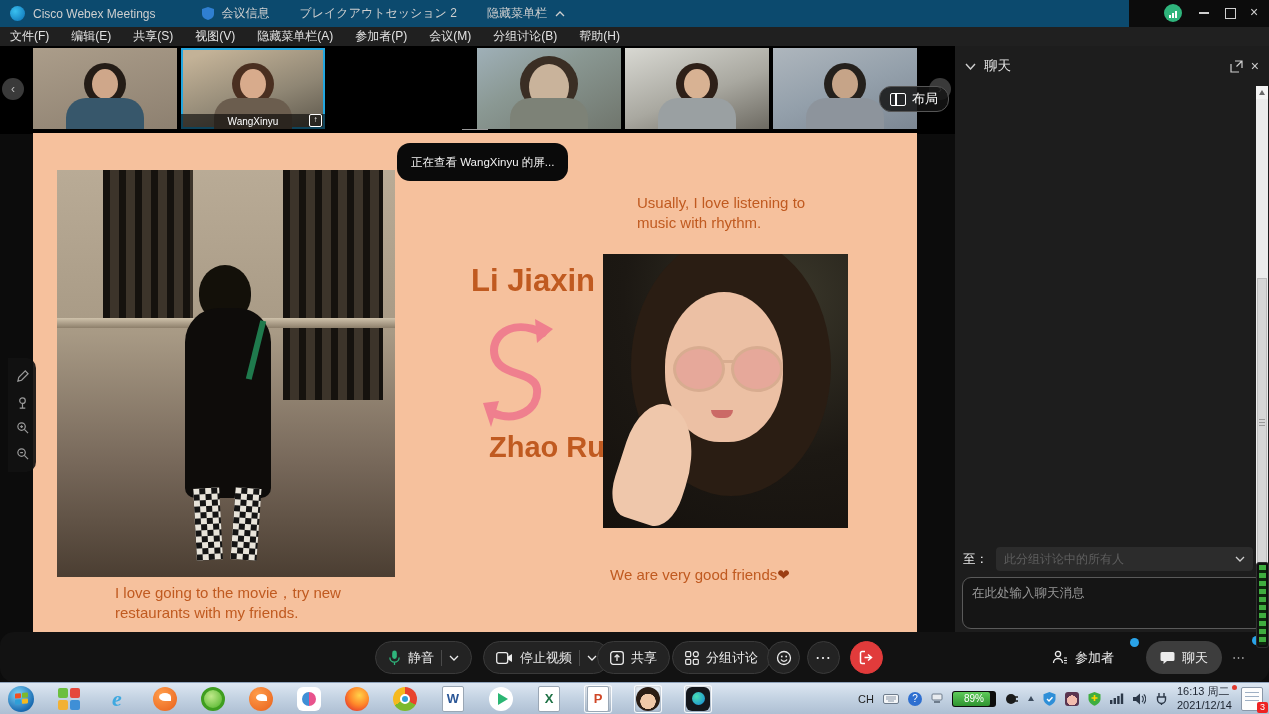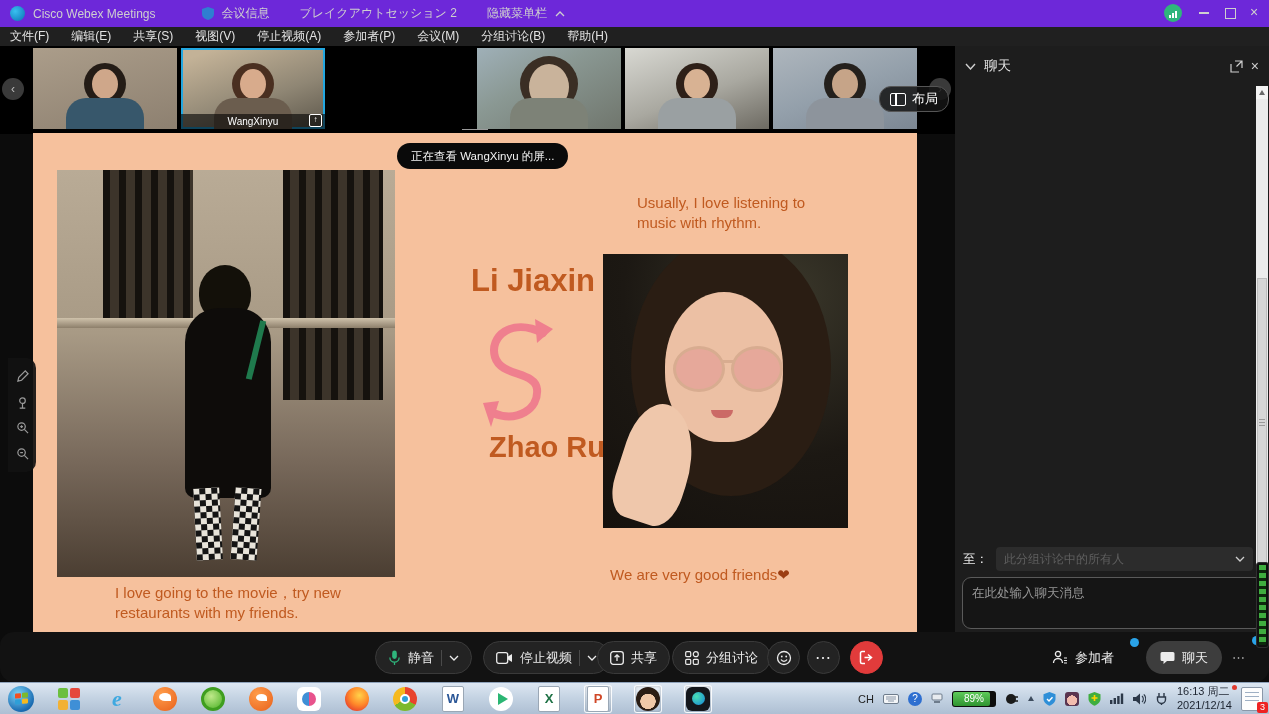--- a/index.html
+++ b/index.html
@@ -3,21 +3,21 @@
 <meta charset="utf-8">
 <style>
   html,body{margin:0;padding:0;background:#000;}
   .screen{position:relative;width:1269px;height:714px;overflow:hidden;background:#0c0c0c;
           font-family:"Liberation Sans",sans-serif;-webkit-font-smoothing:antialiased;}
   .abs{position:absolute;}
   .row{display:flex;align-items:center;}
   svg{display:block;}
 
   
-  .titlebar{left:0;top:0;width:1269px;height:27px;background:#6d28d9;color:#d6d6d6;font-size:12px;}
+  .titlebar{left:0;top:0;width:1129px;height:27px;background:#0c4a6e;color:#d6d6d6;font-size:12px;}
   .titlebar .row{height:27px;gap:6px;}
   .webex-logo{width:15px;height:15px;border-radius:50%;background:radial-gradient(circle at 35% 35%,#39c0f0,#0b6fb4);}
   .tb-item{color:#cfcfcf;white-space:nowrap;}
   .win-btn{width:12px;height:12px;display:flex;align-items:center;justify-content:center;color:#cfcfcf;}
   .net-ind{width:18px;height:18px;border-radius:50%;background:#2fb57c;display:flex;align-items:flex-end;justify-content:center;gap:1px;padding-bottom:4px;box-sizing:border-box;}
   .net-ind i{display:block;width:2px;background:#fff;}
   
   .menubar{left:0;top:27px;width:1269px;height:19px;background:#202020;color:#e3e3e3;font-size:12px;display:flex;align-items:center;gap:22px;padding-left:10px;box-sizing:border-box;}
   .menubar span{white-space:nowrap;cursor:default;}
 
@@ -32,21 +32,21 @@
   .share-ind{position:absolute;right:3px;bottom:2px;width:11px;height:11px;border:1px solid #fff;border-radius:2px;color:#fff;font-size:8px;line-height:10px;text-align:center;}
   .strip-nav{width:22px;height:22px;border-radius:50%;background:#3a3a3a;color:#bbb;display:flex;align-items:center;justify-content:center;font-size:12px;}
   .layout-btn{height:24px;padding:0 10px;border-radius:12px;background:rgba(20,20,20,.85);border:1px solid #555;color:#fff;font-size:13px;display:flex;align-items:center;gap:6px;margin-top:27px;}
   .layout-glyph{width:14px;height:11px;border:1.5px solid #fff;border-radius:2px;position:relative;}
   .layout-glyph::after{content:"";position:absolute;left:4px;top:0;bottom:0;width:1.5px;background:#fff;}
   .drag-handle{left:462px;top:129px;width:26px;height:5px;border-top:1.5px solid #9a9a9a;border-bottom:1.5px solid #9a9a9a;}
 
   
   .slide{left:33px;top:133px;width:884px;height:499px;background:#f6c19d;overflow:hidden;}
   .slide-orange{color:#c05a20;}
-  .banner{left:397px;top:143px;height:26px;padding:0 14px;border-radius:13px;background:#0a0a0a;color:#f2f2f2;font-size:11.5px;display:flex;align-items:center;white-space:nowrap;}
+  .banner{left:397px;top:143px;height:38px;padding:0 14px;border-radius:13px;background:#0a0a0a;color:#f2f2f2;font-size:11.5px;display:flex;align-items:center;white-space:nowrap;}
   
   .photo-left{left:24px;top:37px;width:338px;height:407px;background:linear-gradient(180deg,#b9ab96 0%,#a89a85 40%,#77685a 72%,#4b3e32 100%);overflow:hidden;}
   .pl-window{position:absolute;top:0;width:90px;height:150px;background:repeating-linear-gradient(90deg,#15120e 0 7px,#3c342a 7px 16px);}
   .pl-cornice{position:absolute;left:0;right:0;top:148px;height:10px;background:linear-gradient(180deg,#cfc2ab,#8d7f6b);}
   .pl-hair{position:absolute;left:142px;top:95px;width:52px;height:56px;border-radius:50% 50% 45% 45%;background:#131009;}
   .pl-coat{position:absolute;left:128px;top:138px;width:86px;height:190px;border-radius:34px 34px 10px 10px;background:#0e0c0a;}
   .pl-strap{position:absolute;left:196px;top:150px;width:6px;height:60px;background:#1f7a4d;transform:rotate(14deg);}
   .pl-leg{position:absolute;top:318px;width:26px;height:72px;background:repeating-conic-gradient(#141414 0% 25%,#e8e4da 0% 50%) 0 0/12px 12px;}
   .photo-caption{left:82px;top:450px;width:258px;font-size:15px;line-height:1.35;}
   
@@ -157,21 +157,21 @@
         <span style="display:block;width:9px;height:9px;border:1.3px solid #cfcfcf;"></span>
       </div>
     <div class="abs win-btn" style="left:1248px;top:6px;font-size:14px;">×</div>
   </div>
 
   <div class="abs menubar">
     <span>文件(F)</span>
     <span>编辑(E)</span>
     <span>共享(S)</span>
     <span>视图(V)</span>
-    <span>停止视频(A)</span>
+    <span>隐藏菜单栏(A)</span>
     <span>参加者(P)</span>
     <span>会议(M)</span>
     <span>分组讨论(B)</span>
     <span>帮助(H)</span>
   </div>
 
   <div class="abs strip">
     <div class="thumb" style="left:33px;--bg:linear-gradient(165deg,#ab9d8a,#8d8070);--hair:#241c16;--skin:#cfa78a;--coat:#37576b;">
       <span class="hair"></span>
         <span class="face"></span>

